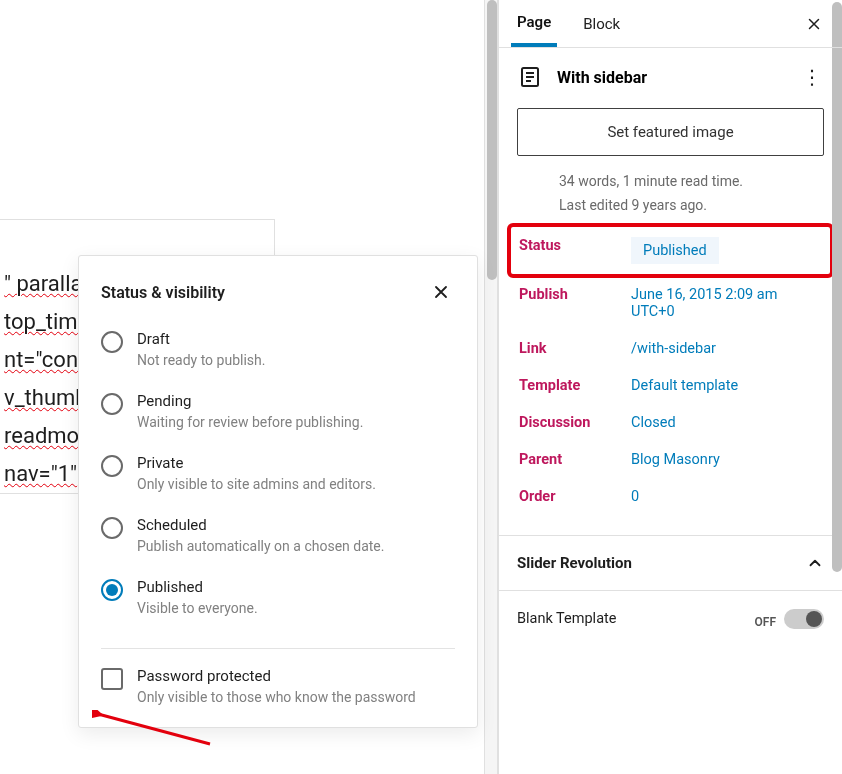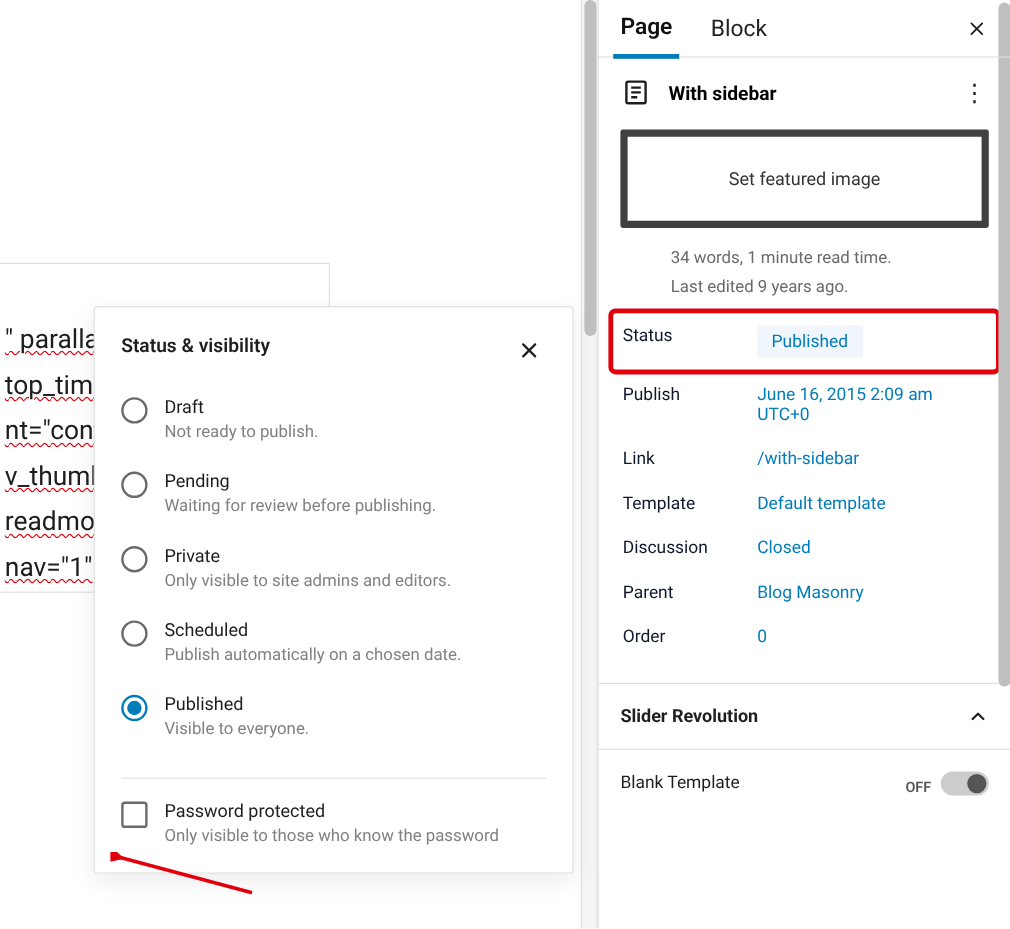--- a/index.html
+++ b/index.html
@@ -40,21 +40,21 @@
     position: absolute;
     left: 78px; top: 255px;
     width: 400px;
     background: #fff;
     border: 1px solid #e0e0e0;
     border-radius: 3px;
     box-shadow: 0 6px 20px rgba(0,0,0,0.08);
     z-index: 50;
   }
   .popover-header {
-    display: flex; justify-content: space-between; align-items: flex-start;
+    display: flex; justify-content: space-between; align-items: center;
     padding: 22px 22px 10px 22px;
   }
   .popover-title { font-size: 16px; font-weight: 600; color: #1e1e1e; }
   .close-x { width: 28px; height: 28px; display: flex; align-items: center; justify-content: center; cursor: pointer; color: #1e1e1e; }
   .radio-group { padding: 4px 22px 10px 22px; }
   .radio-item { display: flex; align-items: flex-start; gap: 14px; padding: 10px 0 14px 0; cursor: pointer; }
   .radio-circle {
     flex: 0 0 auto;
     width: 22px; height: 22px;
     border: 2px solid #6a6a6a;
@@ -134,52 +134,52 @@
     width: 10px; height: 570px;
     background: #bfbfbf;
     border-radius: 5px;
   }
   .tabs {
     display: flex; align-items: center;
     padding: 0 12px;
     height: 48px;
     border-bottom: 1px solid #e0e0e0;
     gap: 20px;
-    font-size: 19px;
+    font-size: 15px;
     position: relative;
   }
   .tab { padding: 12px 6px 12px 6px; color: #222; cursor: pointer; }
   .tab.active { font-weight: 600; border-bottom: 4px solid #007cba; color: #111; }
   .tabs .tab-close { margin-left: auto; padding-right: 4px; }
 
   .panel { padding: 16px 18px 18px 18px; border-bottom: 1px solid #e0e0e0; }
 
   .page-row { display: flex; align-items: center; gap: 14px; margin-bottom: 18px; }
   .page-icon {
     width: 26px; height: 26px; display: flex; align-items: center; justify-content: center;
   }
   .page-title { font-size: 16px; font-weight: 700; color: #000000; flex: 1; }
   .ellipsis { width: 24px; text-align: center; cursor: pointer; color: #1e1e1e; font-size: 20px; line-height: 1; }
 
   .feat-btn {
     width: 100%;
-    border: 6px solid #404040;
-    background: #fff;
-    padding: 26px 0;
+    border: 1px solid #404040;
+    background: #fff;
+    padding: 14px 0;
     font-size: 15px;
     color: #333;
     border-radius: 2px;
     cursor: pointer;
   }
 
   .meta-text { font-size: 14px; color: #6a6a6a; padding: 14px 2px 0 2px; line-height: 1.6; margin-left: 40px; }
 
   .kv-list { padding: 8px 2px 2px 2px; }
   .kv { display: flex; align-items: flex-start; gap: 10px; padding: 10px 0; font-size: 14.5px; }
-  .k { width: 102px; color: #0f172a; }
+  .k { width: 102px; color: #be185d; font-weight: bold; }
   .v { color: #007cba; cursor: pointer; flex: 1; }
   .v .chip {
     display: inline-block;
     background: #f0f6fc;
     padding: 5px 12px;
     color: #007cba;
   }
   .kv.hl {
     outline: 4px solid #e3000d;
     border-radius: 2px;

